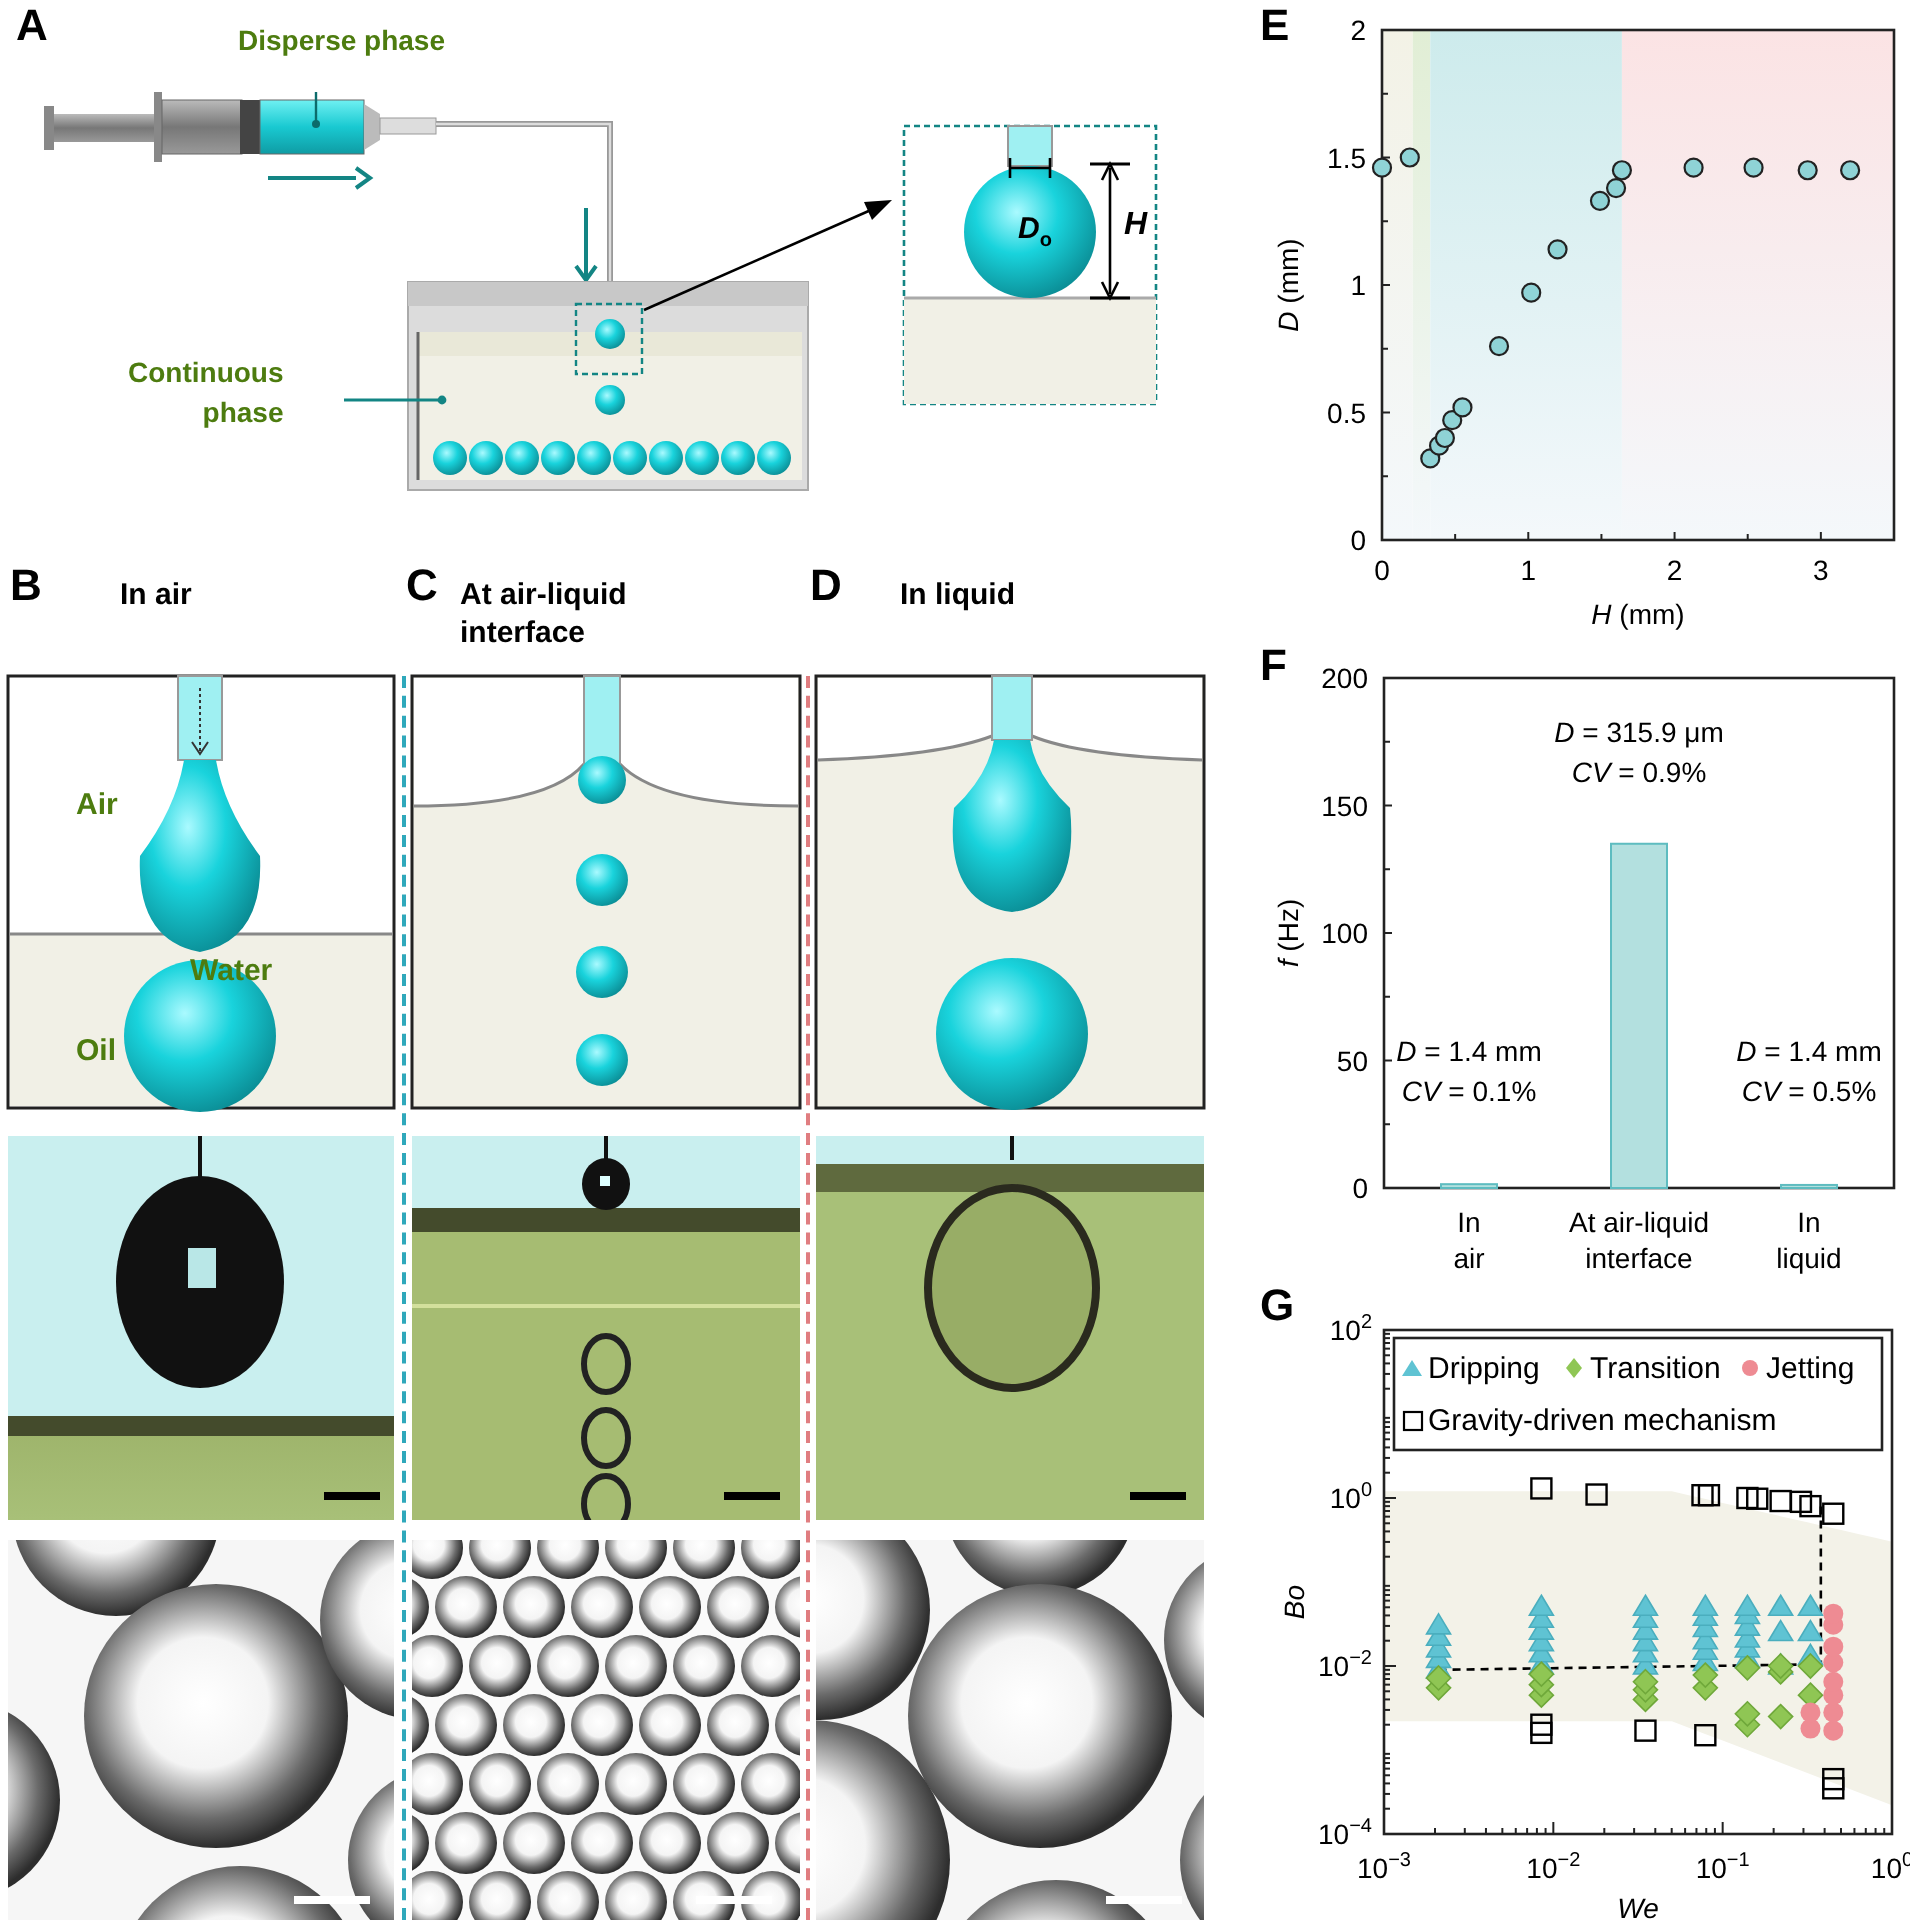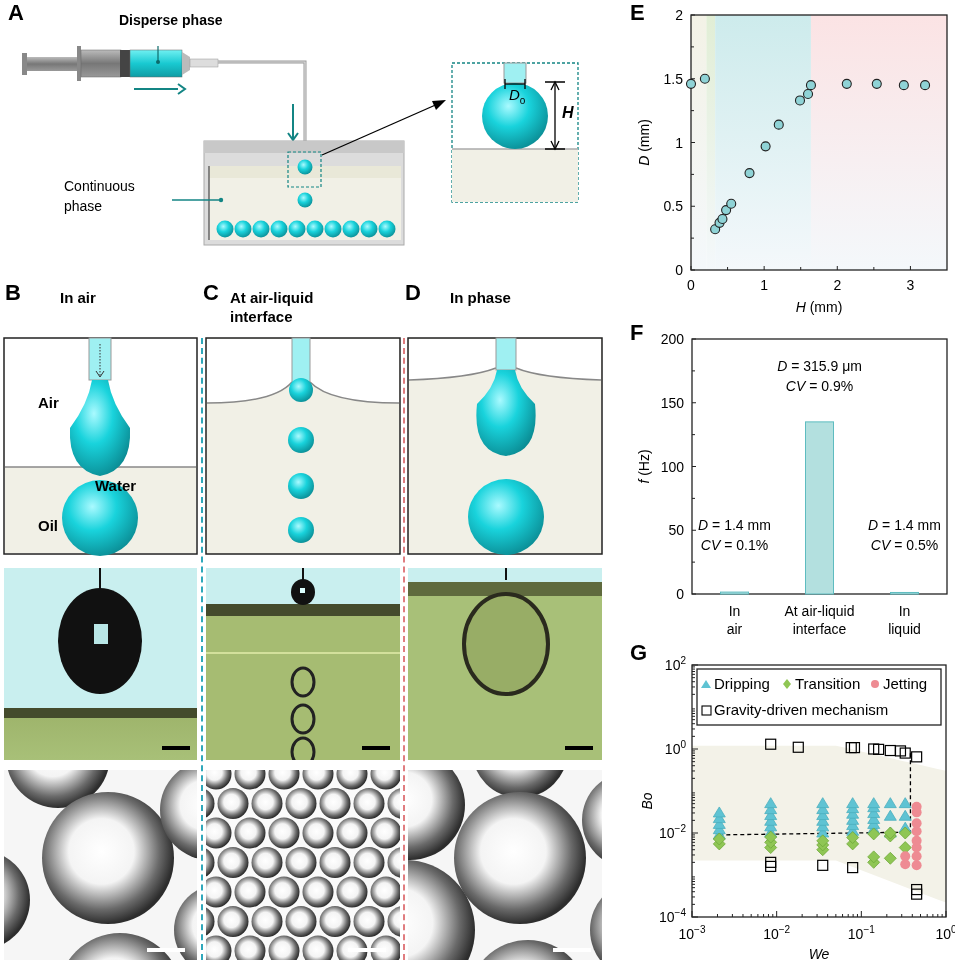--- a/index.html
+++ b/index.html
@@ -1,32 +1,32 @@
 <!DOCTYPE html>
 <html><head>
 <meta charset="utf-8">
 <style>
   html,body{margin:0;padding:0;background:#fff;}
   body{width:955px;height:964px;position:relative;overflow:hidden;font-family:"Liberation Sans",sans-serif;color:#000;}
   .abs{position:absolute;}
   .plabel{position:absolute;font-weight:bold;font-size:22px;font-family:"Liberation Sans",sans-serif;}
-  .teal{color:#000000;padding-left:24px;}
+  .teal{color:#4d7c0f;padding-left:24px;}
   .hdr{position:absolute;font-weight:bold;font-size:15px;line-height:19px;}
   svg text{font-family:"Liberation Sans",sans-serif;}
   .dash-teal{position:absolute;width:0;border-left:2px dashed #2fa8bb;}
   .dash-red{position:absolute;width:0;border-left:2px dashed #e07d80;}
   .scalebar{position:absolute;height:4px;background:#000;width:28px;}
   .scalebar.w{background:#fff;width:38px;}
 </style>
 </head>
 <body>
 
 <div class="plabel" style="left:8px;top:0px;">A</div>
 <div class="abs teal" style="left:95px;top:12px;font-weight:bold;font-size:14px;">Disperse phase</div>
-<div class="abs teal" style="left:40px;top:176px;font-weight:normal;font-size:14px;text-align:left;line-height:20px;">
+<div class="abs teal" style="left:40px;top:176px;font-weight:bold;font-size:14px;text-align:right;line-height:20px;">
   <div>Continuous</div>
   <div>phase</div>
 </div>
 <svg class="abs" style="left:0;top:0;" width="620" height="260">
   <defs>
     <radialGradient id="drop" cx="0.4" cy="0.35" r="0.7">
       <stop offset="0" stop-color="#aafaff"></stop>
         <stop offset="0.45" stop-color="#19d3dc"></stop>
         <stop offset="1" stop-color="#0a8a92"></stop>
     </radialGradient>
@@ -104,34 +104,34 @@
     <line x1="505" y1="84" x2="525" y2="84" stroke="#000" stroke-width="1.3"></line>
     <line x1="505" y1="79" x2="505" y2="89" stroke="#000" stroke-width="1.3"></line>
     <line x1="525" y1="79" x2="525" y2="89" stroke="#000" stroke-width="1.3"></line>
     <line x1="545" y1="82" x2="565" y2="82" stroke="#000" stroke-width="1.5"></line>
     <line x1="545" y1="149" x2="565" y2="149" stroke="#000" stroke-width="1.5"></line>
     <line x1="555" y1="84" x2="555" y2="147" stroke="#000" stroke-width="1.3"></line>
     <path d="M551 90 L555 82 L559 90" fill="none" stroke="#000" stroke-width="1.3"></path>
     <path d="M551 141 L555 149 L559 141" fill="none" stroke="#000" stroke-width="1.3"></path>
   </g>
 </svg>
-<div class="abs" style="left:509px;top:86px;font-weight:normal;font-style:italic;font-size:15px;">
+<div class="abs" style="left:509px;top:106px;font-weight:bold;font-style:italic;font-size:15px;">
   <span>D</span><sub style="font-size:10px;font-style:normal;">o</sub>
 </div>
 <div class="abs" style="left:562px;top:104px;font-weight:bold;font-style:italic;font-size:16px;">H</div>
 
 <div class="plabel" style="left:5px;top:280px;">B</div>
 <div class="hdr" style="left:60px;top:288px;width:80px;">In air</div>
 <div class="plabel" style="left:203px;top:280px;">C</div>
 <div class="hdr" style="left:230px;top:288px;width:150px;">
   <div>At air-liquid</div>
   <div>interface</div>
 </div>
 <div class="plabel" style="left:405px;top:280px;">D</div>
-<div class="hdr" style="left:450px;top:288px;width:110px;">In phase</div>
+<div class="hdr" style="left:450px;top:288px;width:110px;">In liquid</div>
 
 <div class="dash-teal" style="left:201px;top:338px;height:622px;"></div>
 <div class="dash-red" style="left:403px;top:338px;height:622px;"></div>
 
 <svg class="abs" style="left:0;top:336px;" width="610" height="222">
 
   <g>
     <rect x="4" y="2" width="193" height="216" fill="#fff" stroke="#222" stroke-width="1.5"></rect>
     <rect x="5" y="131" width="191" height="86" fill="#f1f0e6"></rect>
     <line x1="5" y1="131" x2="196" y2="131" stroke="#888" stroke-width="1.5"></line>

